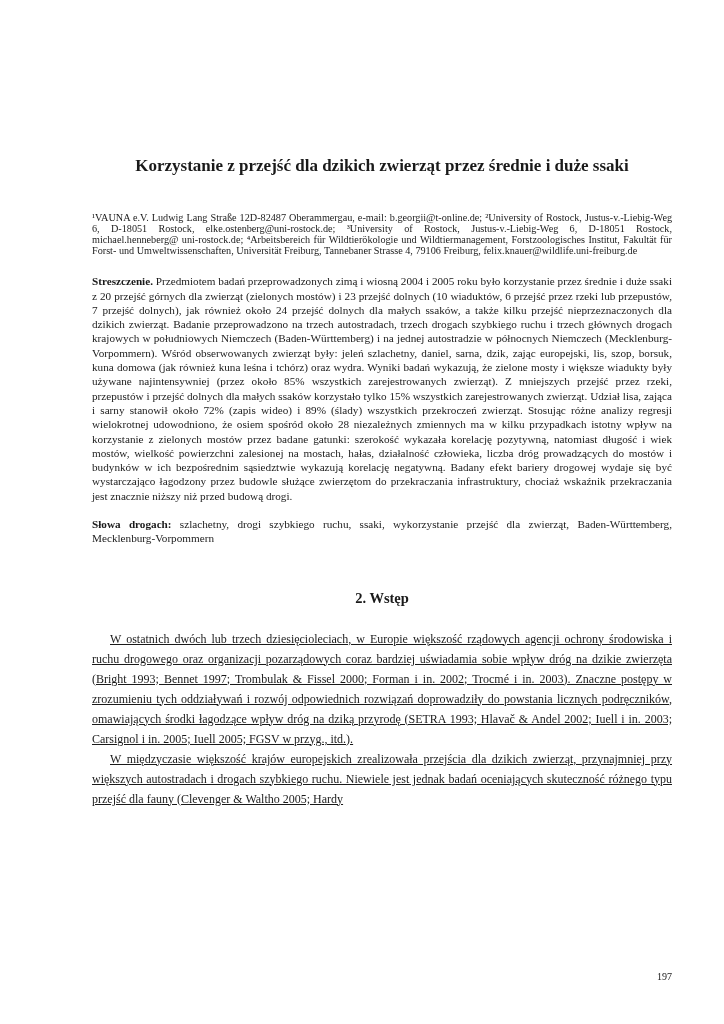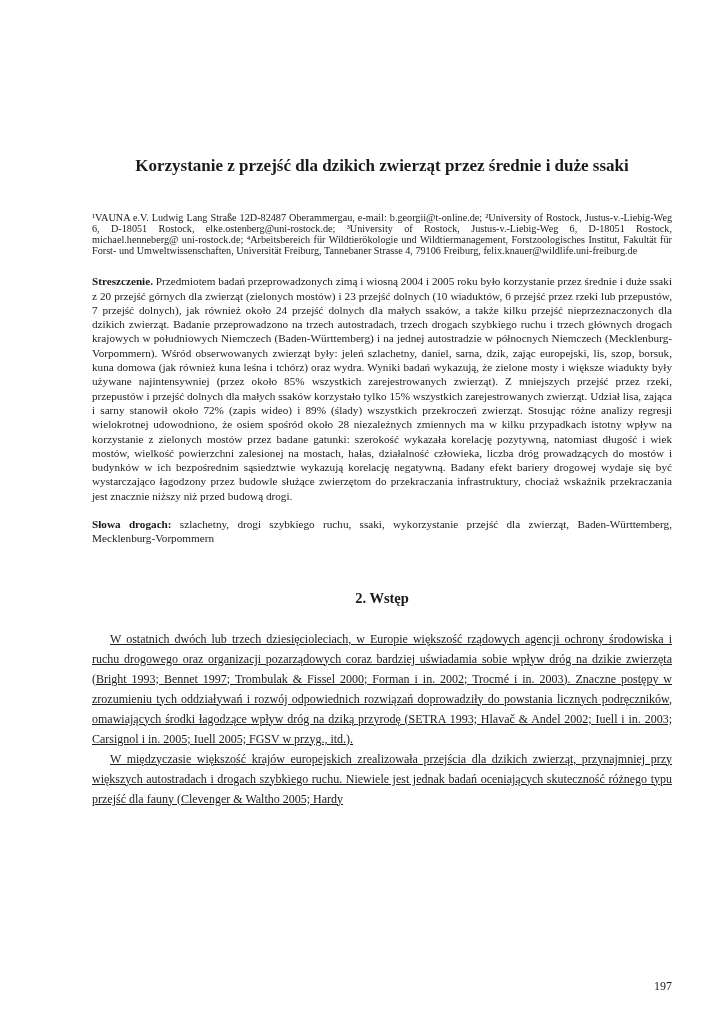--- a/index.html
+++ b/index.html
@@ -65,22 +65,22 @@
     font-size: 12px;
     line-height: 20px;
     text-align: justify;
     margin: 0;
     text-indent: 18px;
     text-decoration: underline;
   }
   .page-number {
     position: absolute;
     right: 72px;
-    bottom: 30px;
-    font-size: 12px;
+    bottom: 42px;
+    font-size: 10px;
   }
 </style>
 </head>
 <body>
 
 <div class="page">
 
   <h1 class="title">Korzystanie z przejść dla dzikich zwierząt przez średnie i duże ssaki</h1>
 
 

